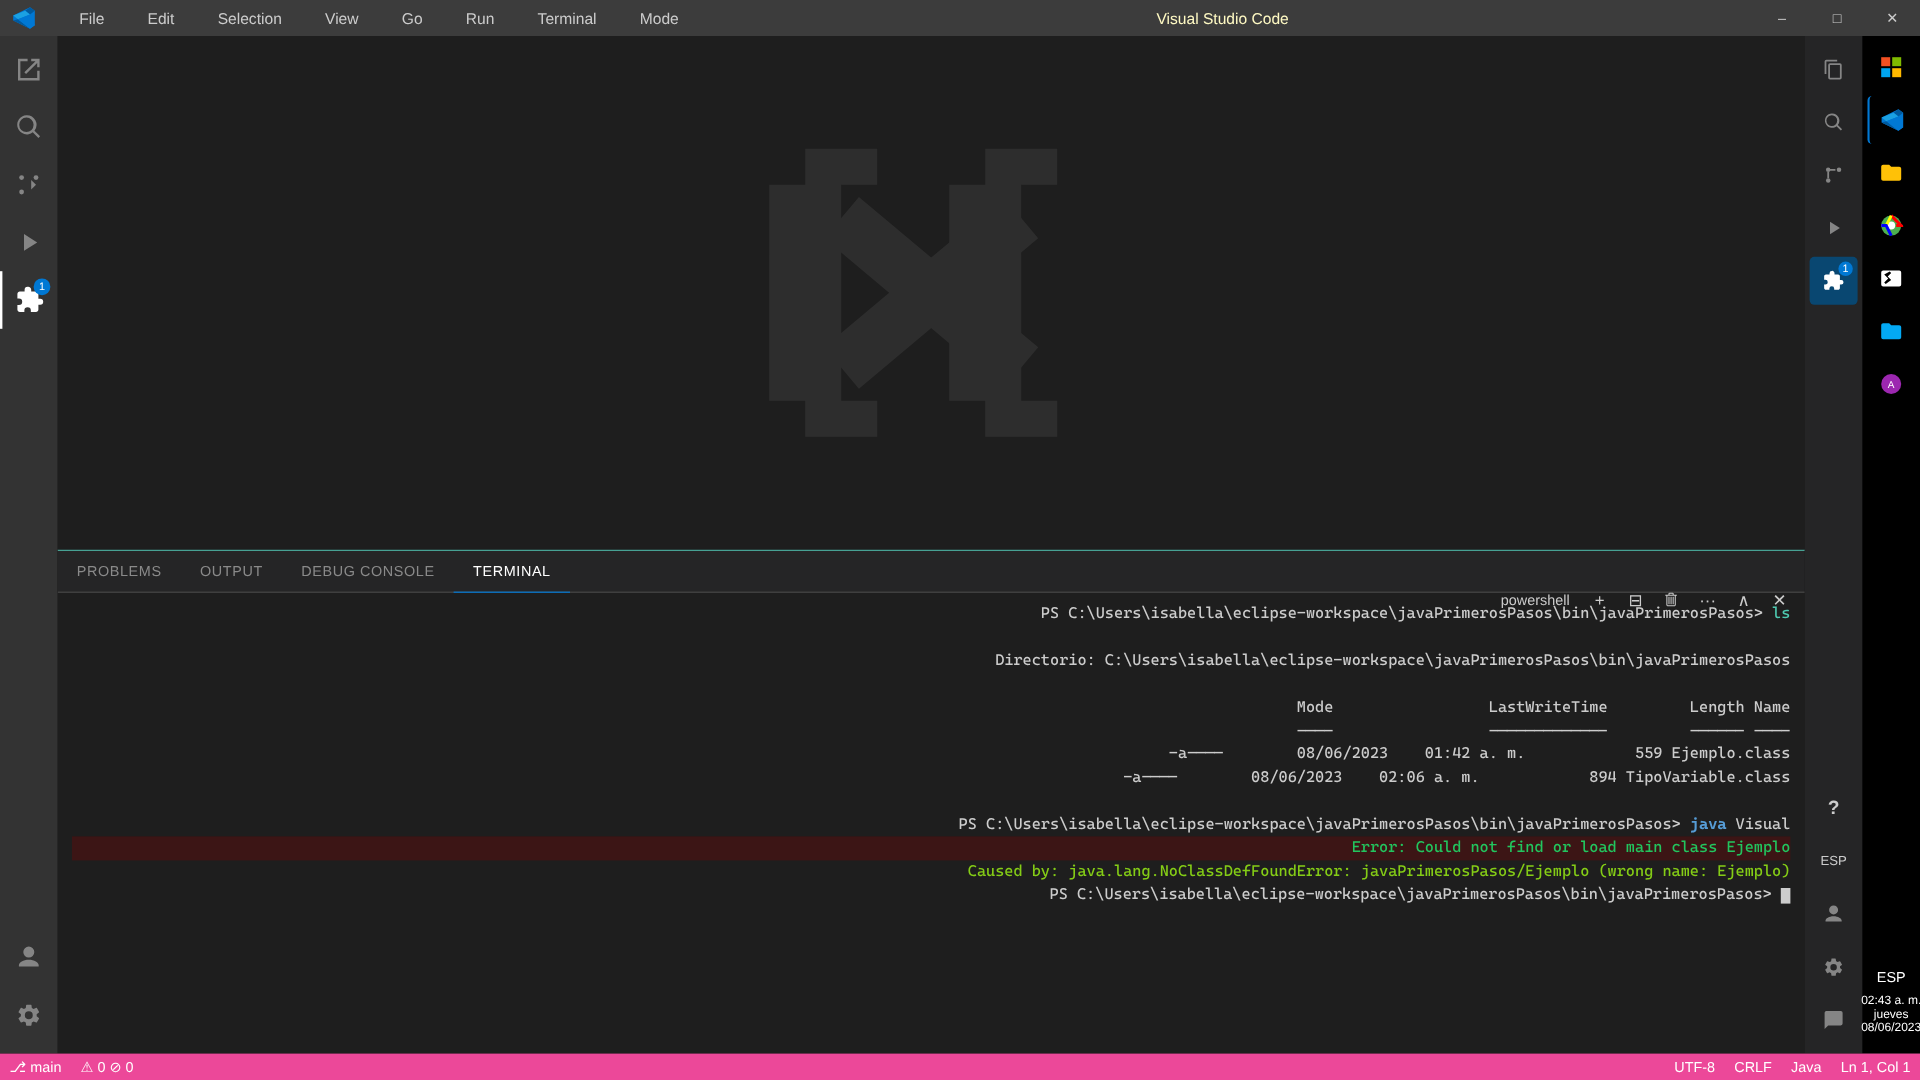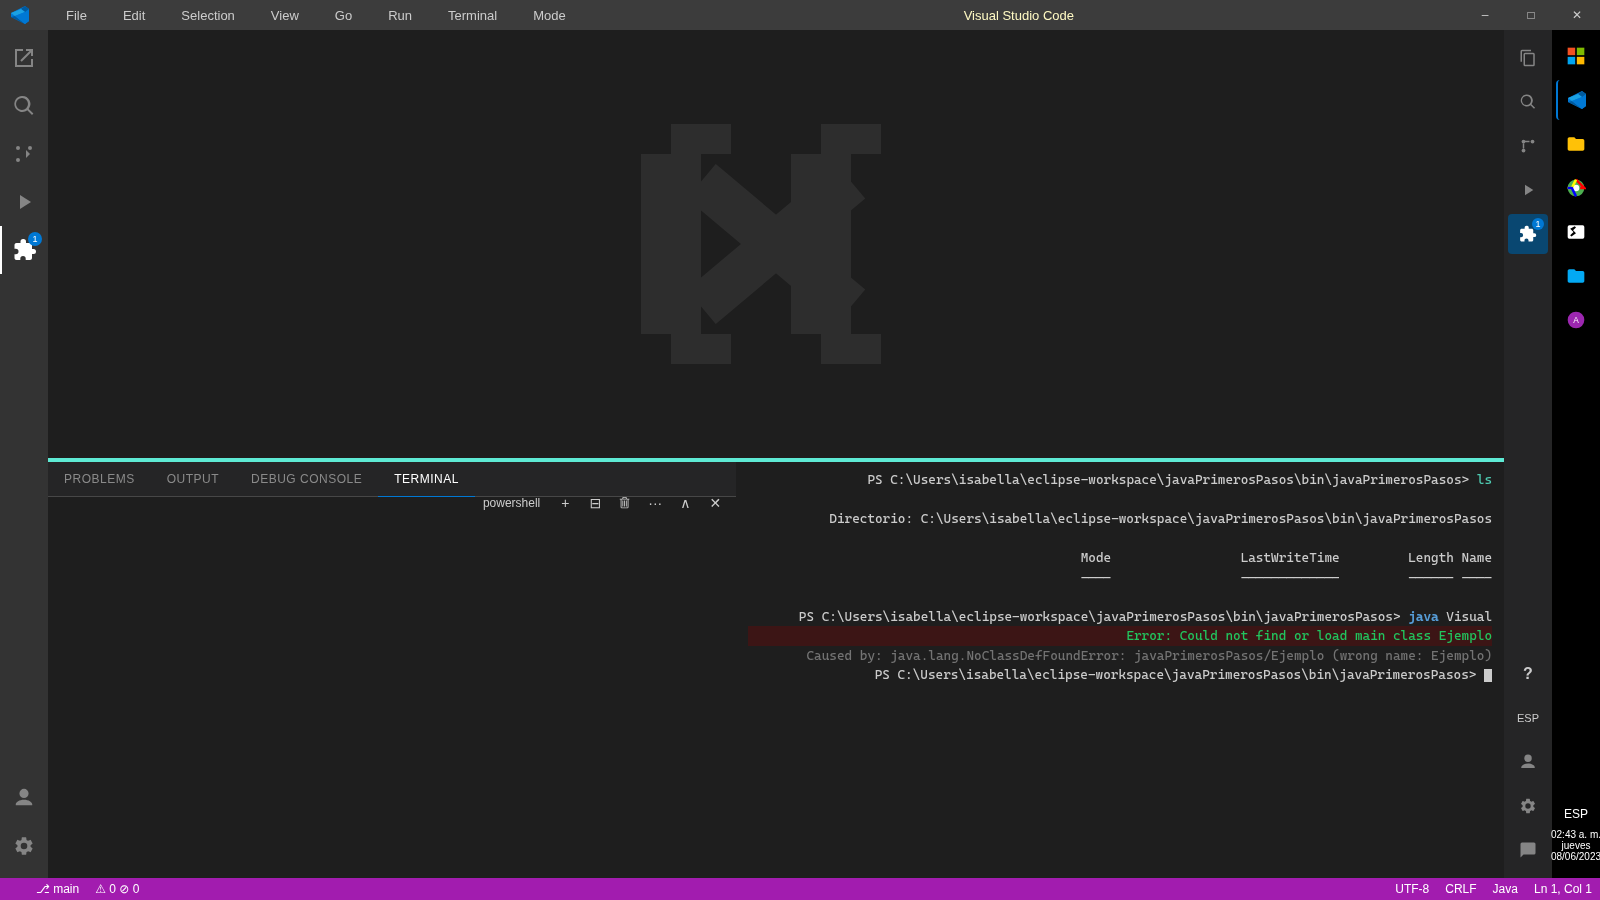--- a/index.html
+++ b/index.html
@@ -138,23 +138,23 @@
     .vscode-logo {
       width: 300px;
       height: 300px;
       opacity: 0.15;
     }
 
     
     #panel {
       height: 420px;
       background: #1e1e1e;
-      border-top: 4px solid #5eead4;
-      display: flex;
-      flex-direction: row;
+      border-top: 1px solid #5eead4;
+      display: flex;
+      flex-direction: column;
       flex-shrink: 0;
     }
 
     
     #panel-tabs {
       height: 35px;
       background: #252526;
       display: flex;
       align-items: center;
       border-bottom: 1px solid #474747;
@@ -215,21 +215,21 @@
       font-size: 13px;
       line-height: 1.5;
       color: #cccccc;
       text-align: right;
     }
     .term-line { white-space: pre; }
     .term-prompt { color: #cccccc; }
     .term-cmd { color: #4ec9b0; }
     .term-cmd-java { color: #569cd6; font-weight: bold; }
     .term-error-line { background: #3c1515; color: #22c55e; }
-    .term-caused-line { color: #737373; }
+    .term-caused-line { color: #84cc16; }
     .term-cursor {
       display: inline-block;
       width: 8px;
       height: 13px;
       background: #cccccc;
       vertical-align: text-bottom;
       animation: blink 1s step-end infinite;
     }
     @keyframes blink { 50% { opacity: 0; } }
 
@@ -301,27 +301,26 @@
     }
     .tb-lang {
       color: #ffffff;
       font-size: 12px;
       text-align: center;
     }
 
     
     #status-bar {
       height: 22px;
-      background: #a21caf;
+      background: #ec4899;
       display: flex;
       align-items: center;
       font-size: 12px;
       color: #ffffff;
       flex-shrink: 0;
-      padding-left: 28px;
     }
     .sb-item {
       padding: 0 8px;
       height: 22px;
       display: flex;
       align-items: center;
       cursor: pointer;
       gap: 4px;
     }
     .sb-right {
@@ -449,20 +448,22 @@
         </div>
       </div>
 
       <div id="terminal-content">
         <div class="term-line"><span class="term-prompt">PS C:\Users\isabella\eclipse-workspace\javaPrimerosPasos\bin\javaPrimerosPasos&gt; </span><span class="term-cmd">ls</span></div>
         <div class="term-line">&nbsp;</div>
         <div class="term-line">    Directorio: C:\Users\isabella\eclipse-workspace\javaPrimerosPasos\bin\javaPrimerosPasos</div>
         <div class="term-line">&nbsp;</div>
         <div class="term-line">Mode                 LastWriteTime         Length Name</div>
         <div class="term-line">----                 -------------         ------ ----</div>
+        <div class="term-line">-a----        08/06/2023    01:42 a. m.            559 Ejemplo.class</div>
+        <div class="term-line">-a----        08/06/2023    02:06 a. m.            894 TipoVariable.class</div>
         <div class="term-line">&nbsp;</div>
         <div class="term-line"><span class="term-prompt">PS C:\Users\isabella\eclipse-workspace\javaPrimerosPasos\bin\javaPrimerosPasos&gt; </span><span class="term-cmd-java">java</span><span class="term-prompt"> Visual</span></div>
         <div class="term-line term-error-line">Error: Could not find or load main class Ejemplo</div>
         <div class="term-line term-caused-line">Caused by: java.lang.NoClassDefFoundError: javaPrimerosPasos/Ejemplo (wrong name: Ejemplo)</div>
         <div class="term-line"><span class="term-prompt">PS C:\Users\isabella\eclipse-workspace\javaPrimerosPasos\bin\javaPrimerosPasos&gt; </span><span class="term-cursor"></span></div>
       </div>
     </div>
 
   </div>
 

